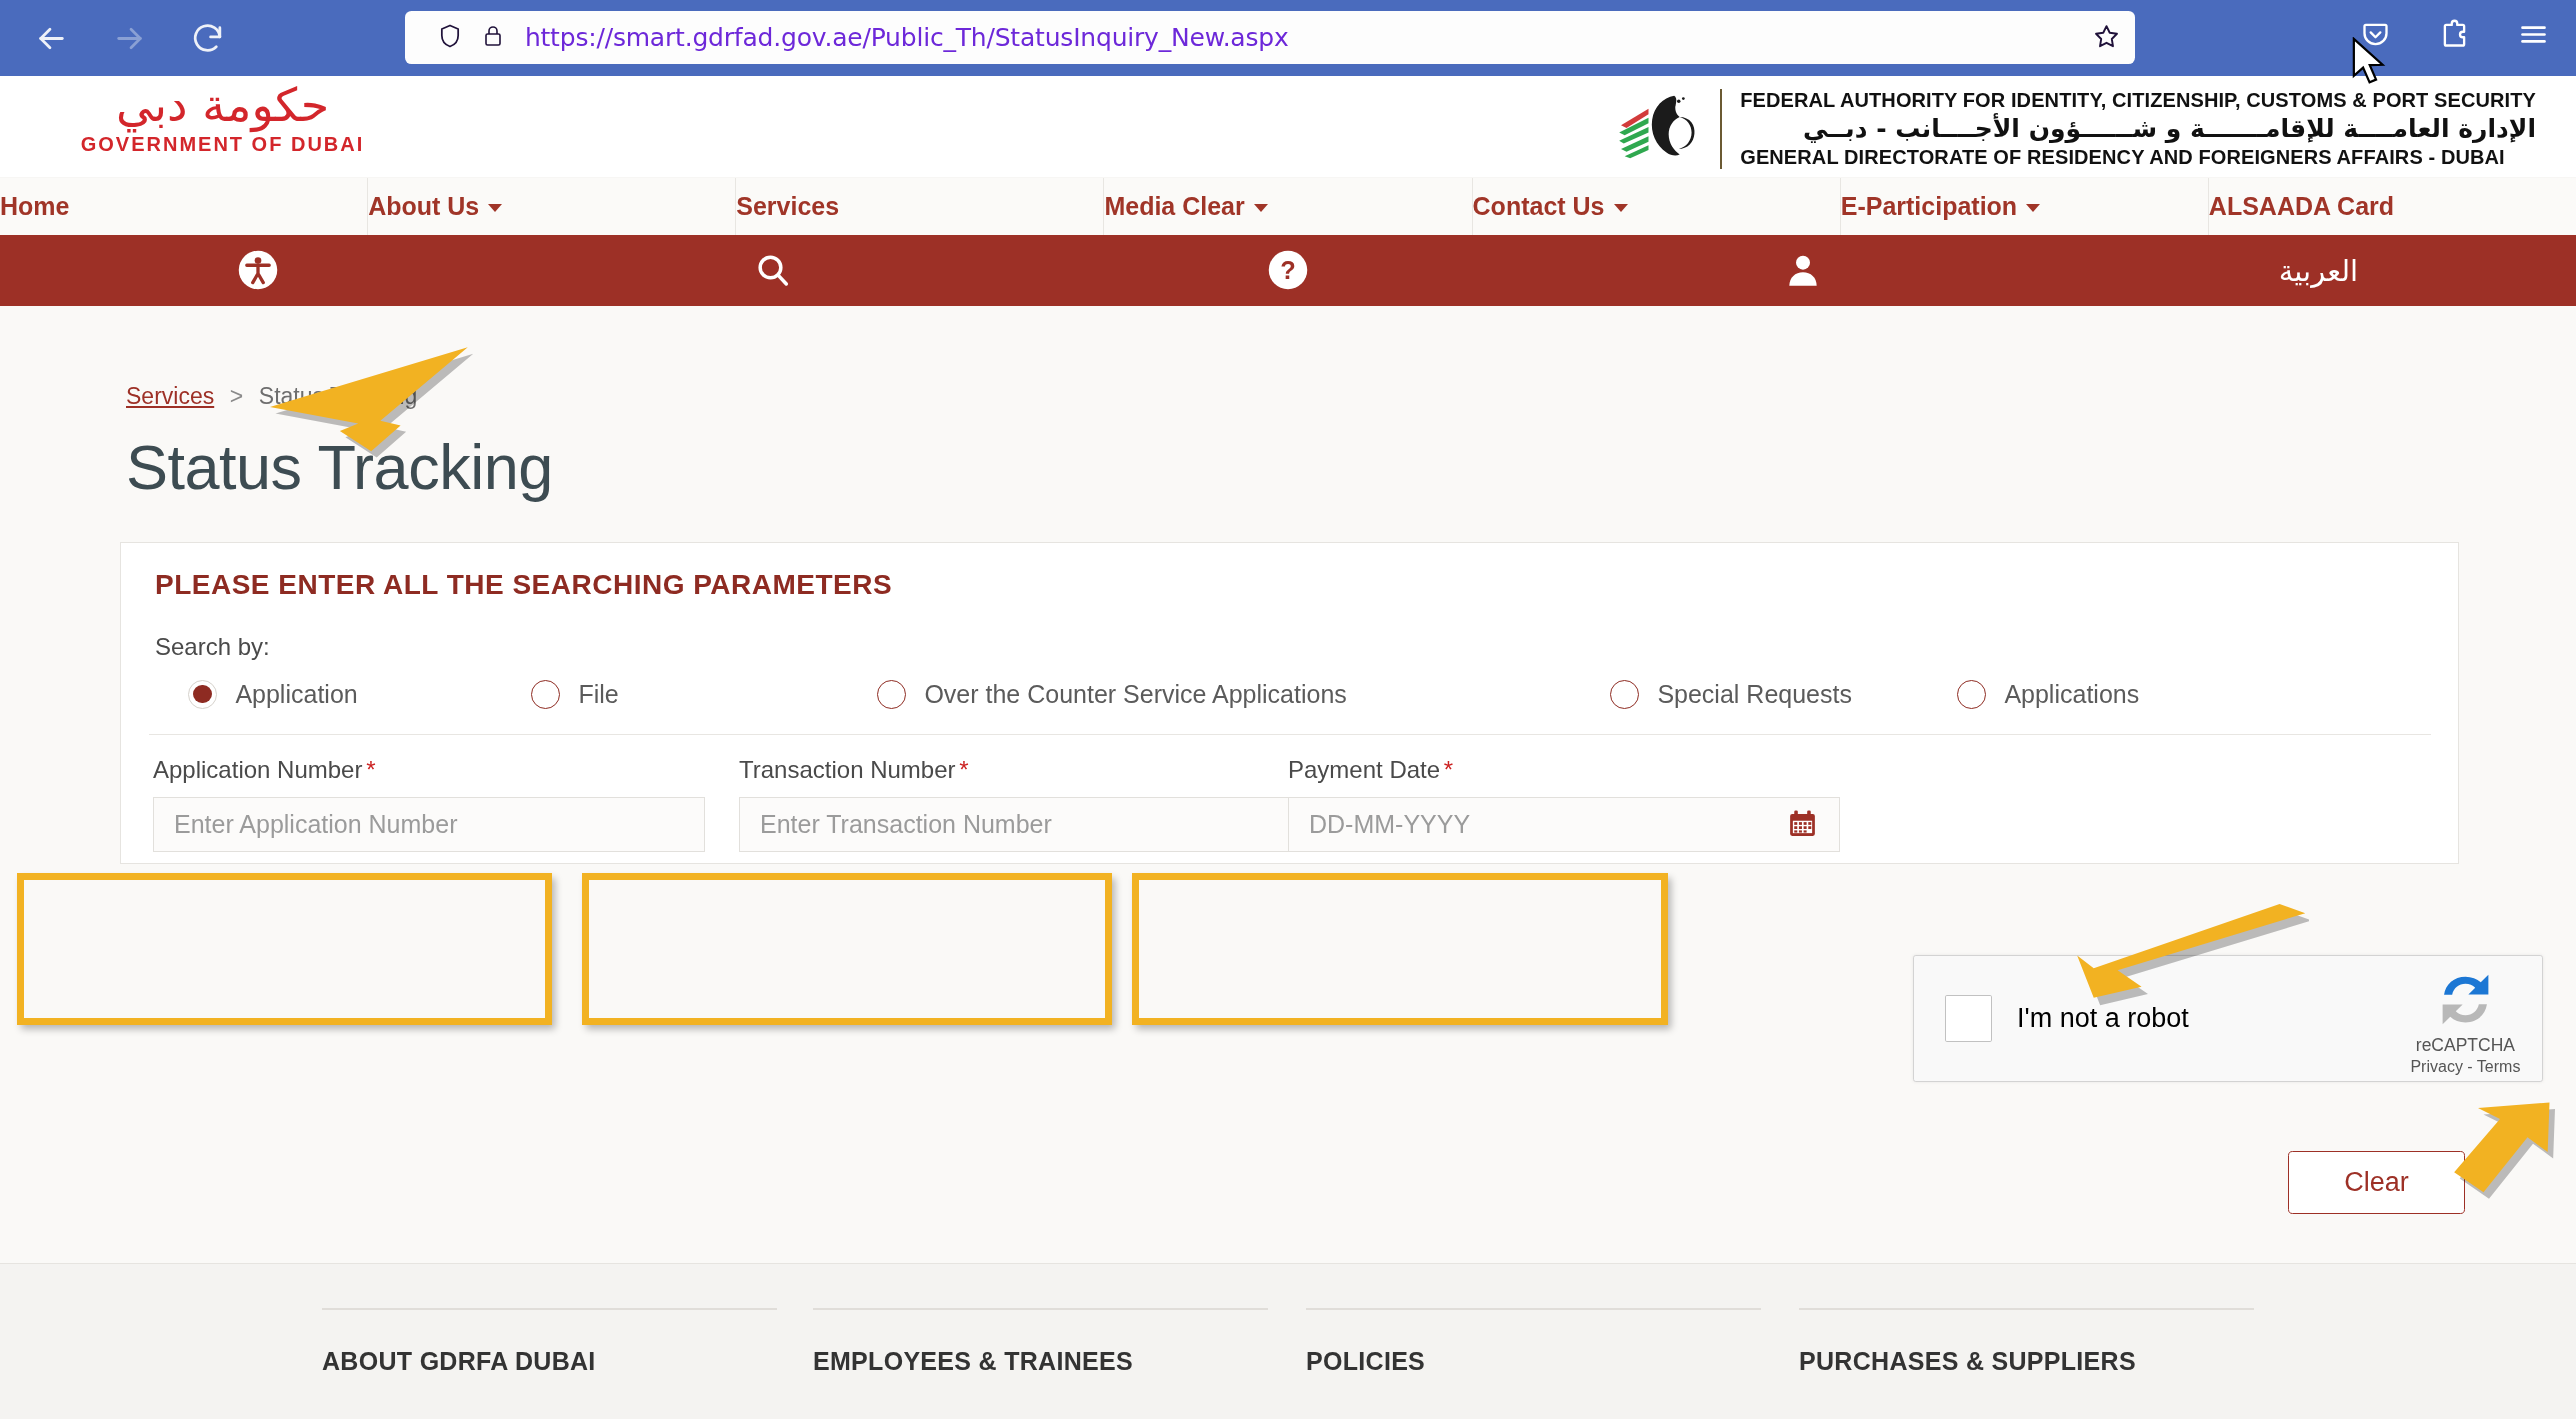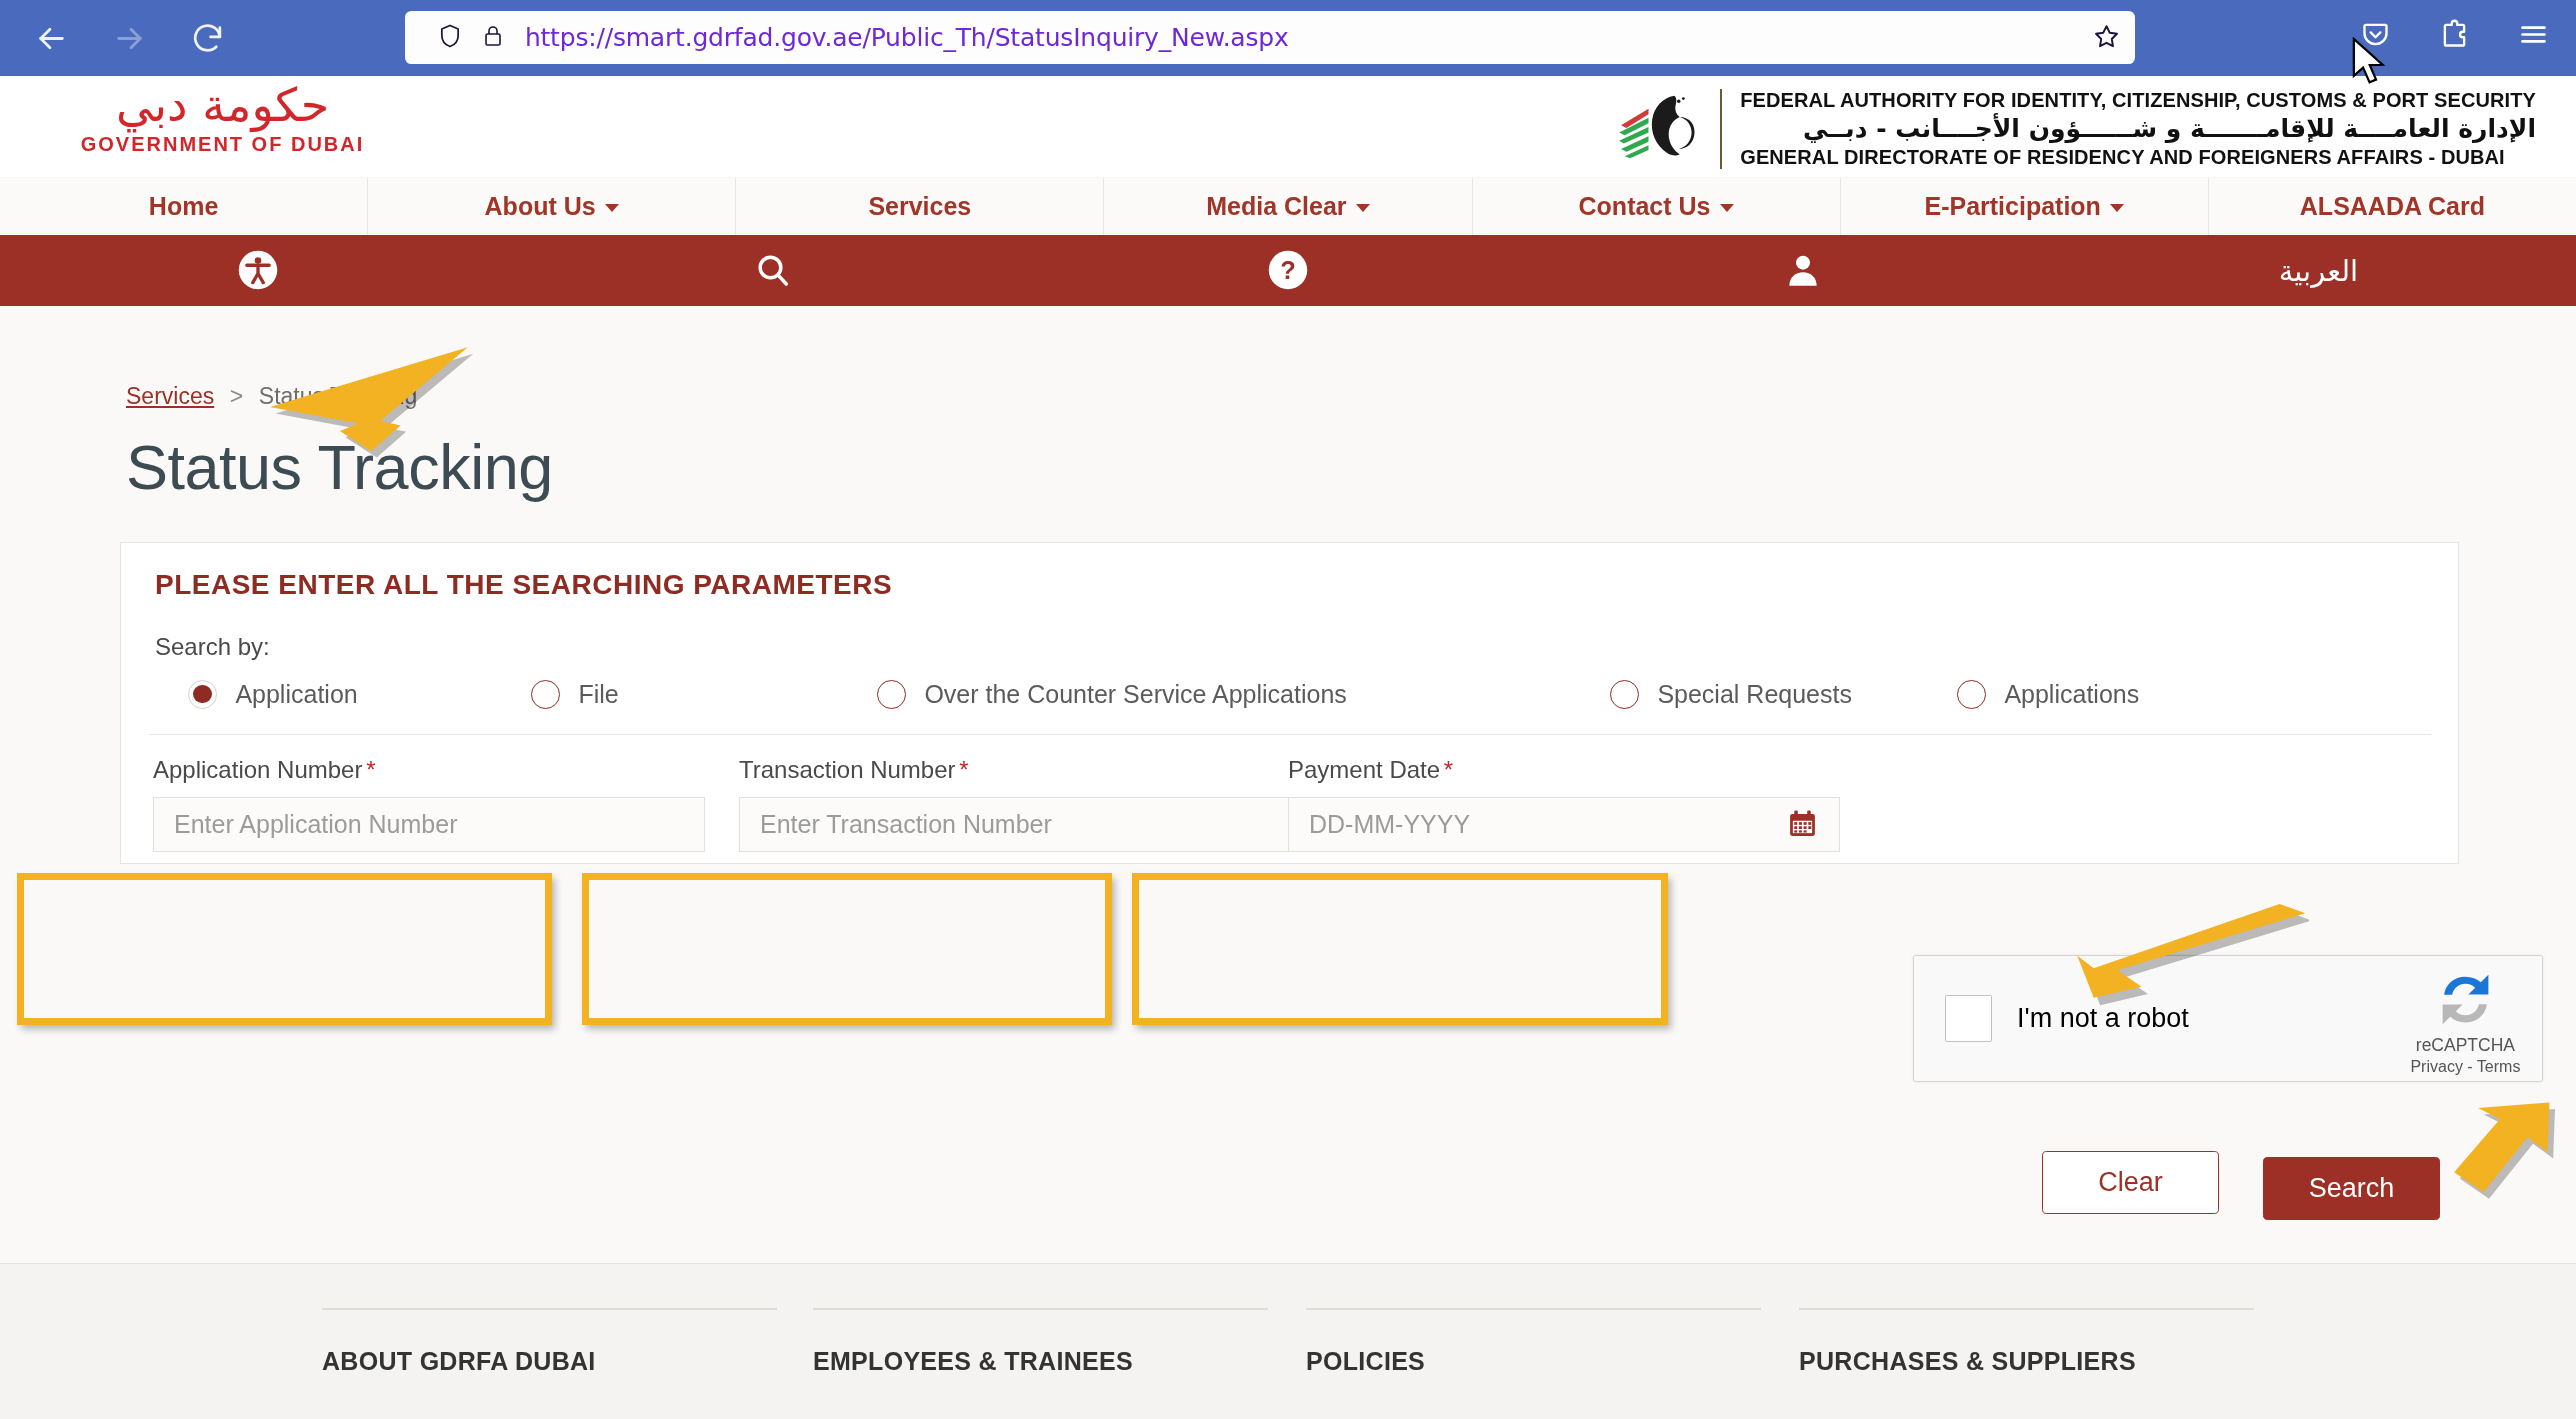--- a/index.html
+++ b/index.html
@@ -55,21 +55,21 @@
   #gdrfa-text .l1 { font-size: 20px; font-weight: bold; color: #111; letter-spacing: 0.1px; font-family: "Liberation Sans", sans-serif; white-space: nowrap; }
   #gdrfa-text .l2 { font-size: 25px; font-weight: bold; color: #111; text-align: right; direction: rtl; font-family: "DejaVu Sans", sans-serif; margin: 2.8px 0; white-space: nowrap; }
   #gdrfa-text .l3 { font-size: 20px; font-weight: bold; color: #111; letter-spacing: 0.1px; font-family: "Liberation Sans", sans-serif; white-space: nowrap; }
 
   
   #main-nav {
     position: absolute; left: 0; top: 178px; width: 2576px; height: 57px;
     background: #fbfaf8; display: flex; align-items: stretch;
   }
   .nav-item {
-    flex: 1; display: flex; align-items: center; justify-content: center; gap: 9.2px;
+    flex: 1; display: flex; align-items: center; justify-content: flex-start; gap: 9.2px;
     border-right: 0.9px solid #e8e6e2;
     color: #a03528; font-size: 25px; font-weight: 600; cursor: pointer;
     font-family: "Liberation Sans", sans-serif;
   }
   .nav-item:last-child { border-right: none; }
   .caret { width: 0; height: 0; border-left: 7.4px solid transparent; border-right: 7.4px solid transparent; border-top: 8.3px solid #a03528; margin-top: 3.7px; }
 
   
   #icon-bar {
     position: absolute; left: 0; top: 235px; width: 2576px; height: 72px;
@@ -141,21 +141,21 @@
   #recaptcha-checkbox {
     width: 47px; height: 47px; background: #fff; border: 1.8px solid #c1c1c1;
     border-radius: 1.8px; margin-left: 31px; flex: none; cursor: pointer;
   }
   #recaptcha-label { font-size: 27px; color: #000; margin-left: 25px; font-family: "Liberation Sans", sans-serif; }
   #recaptcha-brand { position: absolute; right: 16.6px; top: 13px; width: 120px; text-align: center; }
   #recaptcha-brand .rc-name { font-size: 17.5px; color: #555; margin-top: 1.8px; font-family: "Liberation Sans", sans-serif; }
   #recaptcha-brand .rc-terms { font-size: 16px; color: #555; margin-top: 1.8px; font-family: "Liberation Sans", sans-serif; }
 
   
-  #button-row { position: absolute; right: 136px; top: 1152px; display: flex; align-items: flex-start; gap: 44px; }
+  #button-row { position: absolute; right: 111px; top: 1152px; display: flex; align-items: flex-start; gap: 44px; flex-direction: column; }
   #clear-button {
     width: 177px; height: 63px; background: #fff; border: 0.9px solid #9d3026; border-radius: 4.6px;
     color: #9d3026; font-size: 27px; display: flex; align-items: center; justify-content: center;
     cursor: pointer; font-family: "Liberation Sans", sans-serif;
   }
   #search-button {
     width: 177px; height: 63px; background: #9d3026; border: 0.9px solid #9d3026; border-radius: 4.6px;
     color: #fff; font-size: 27px; display: flex; align-items: center; justify-content: center;
     cursor: pointer; font-family: "Liberation Sans", sans-serif; margin-top: 6px;
   }

